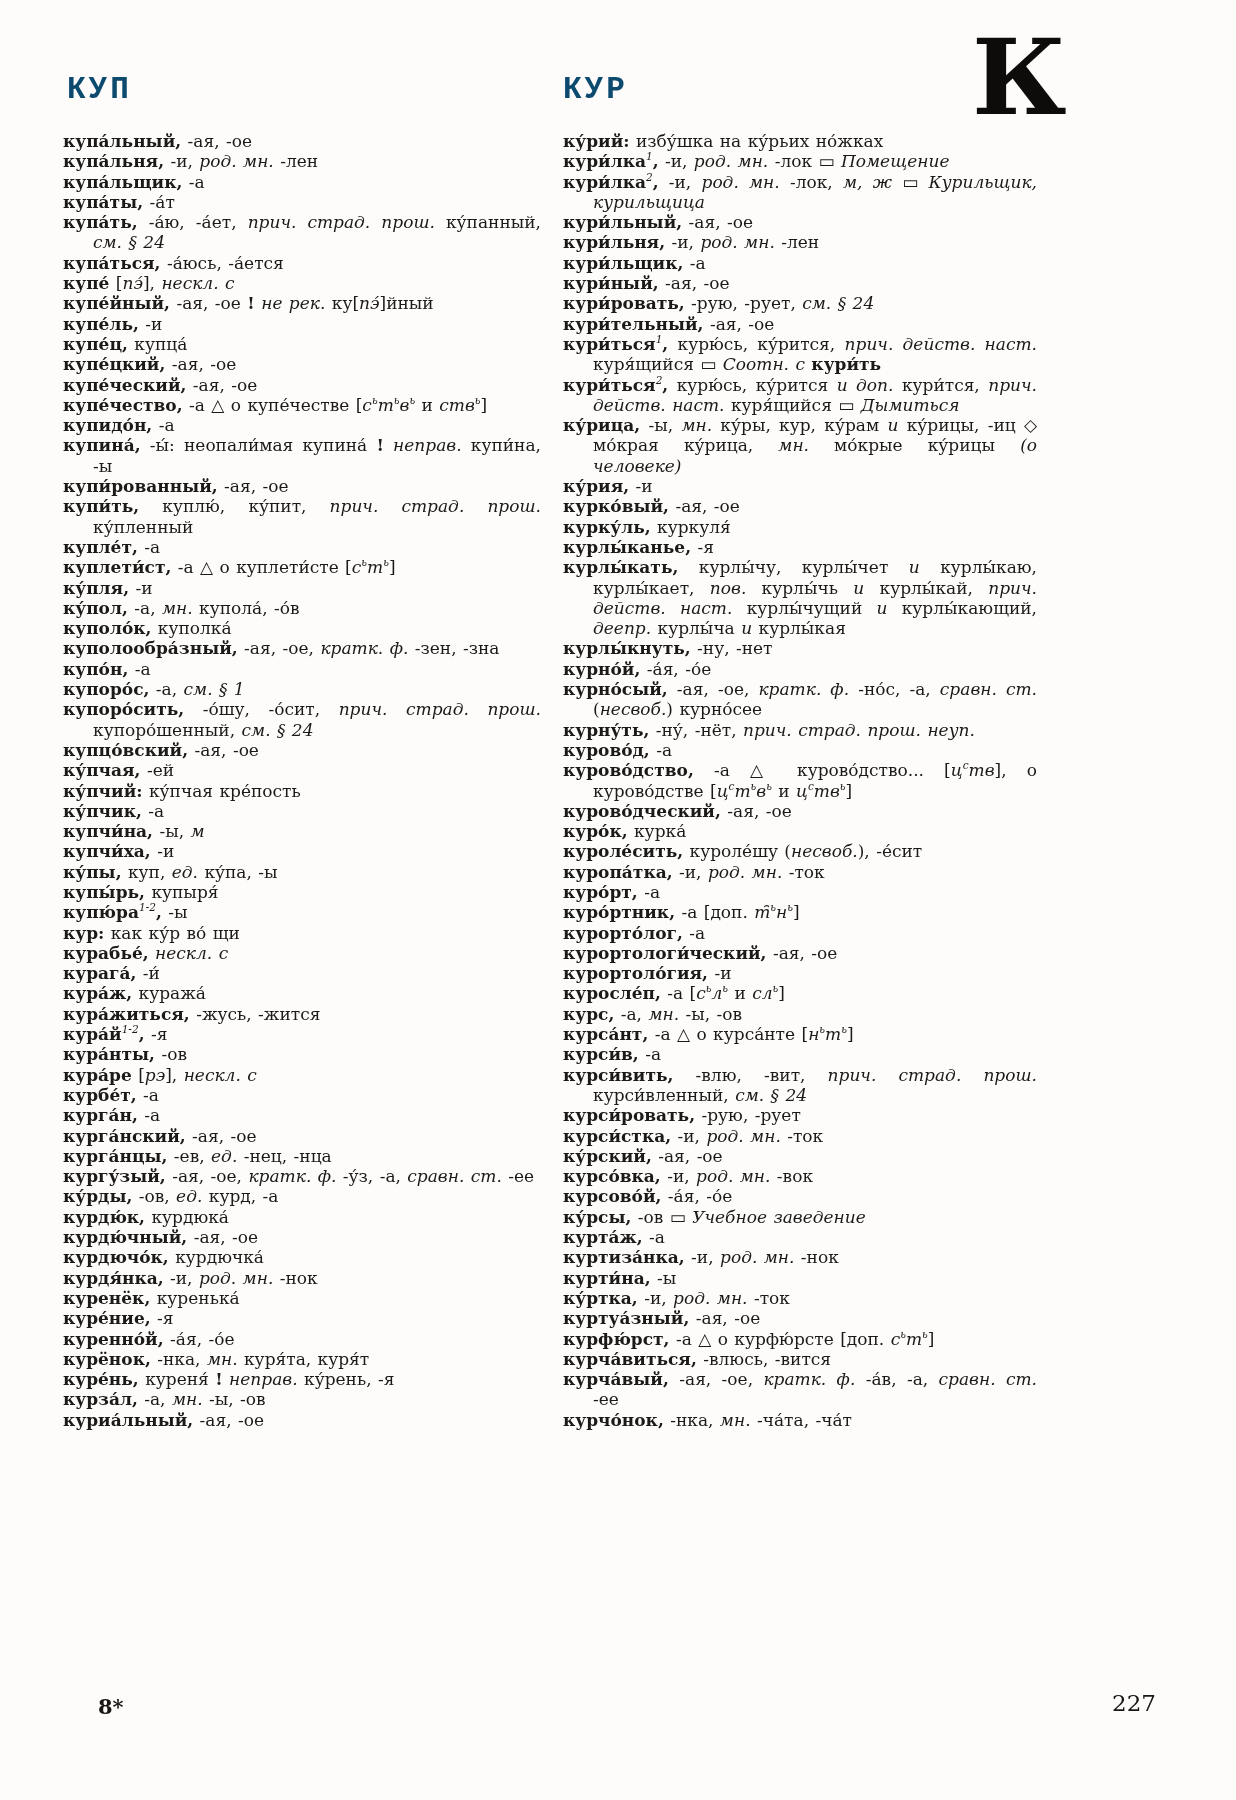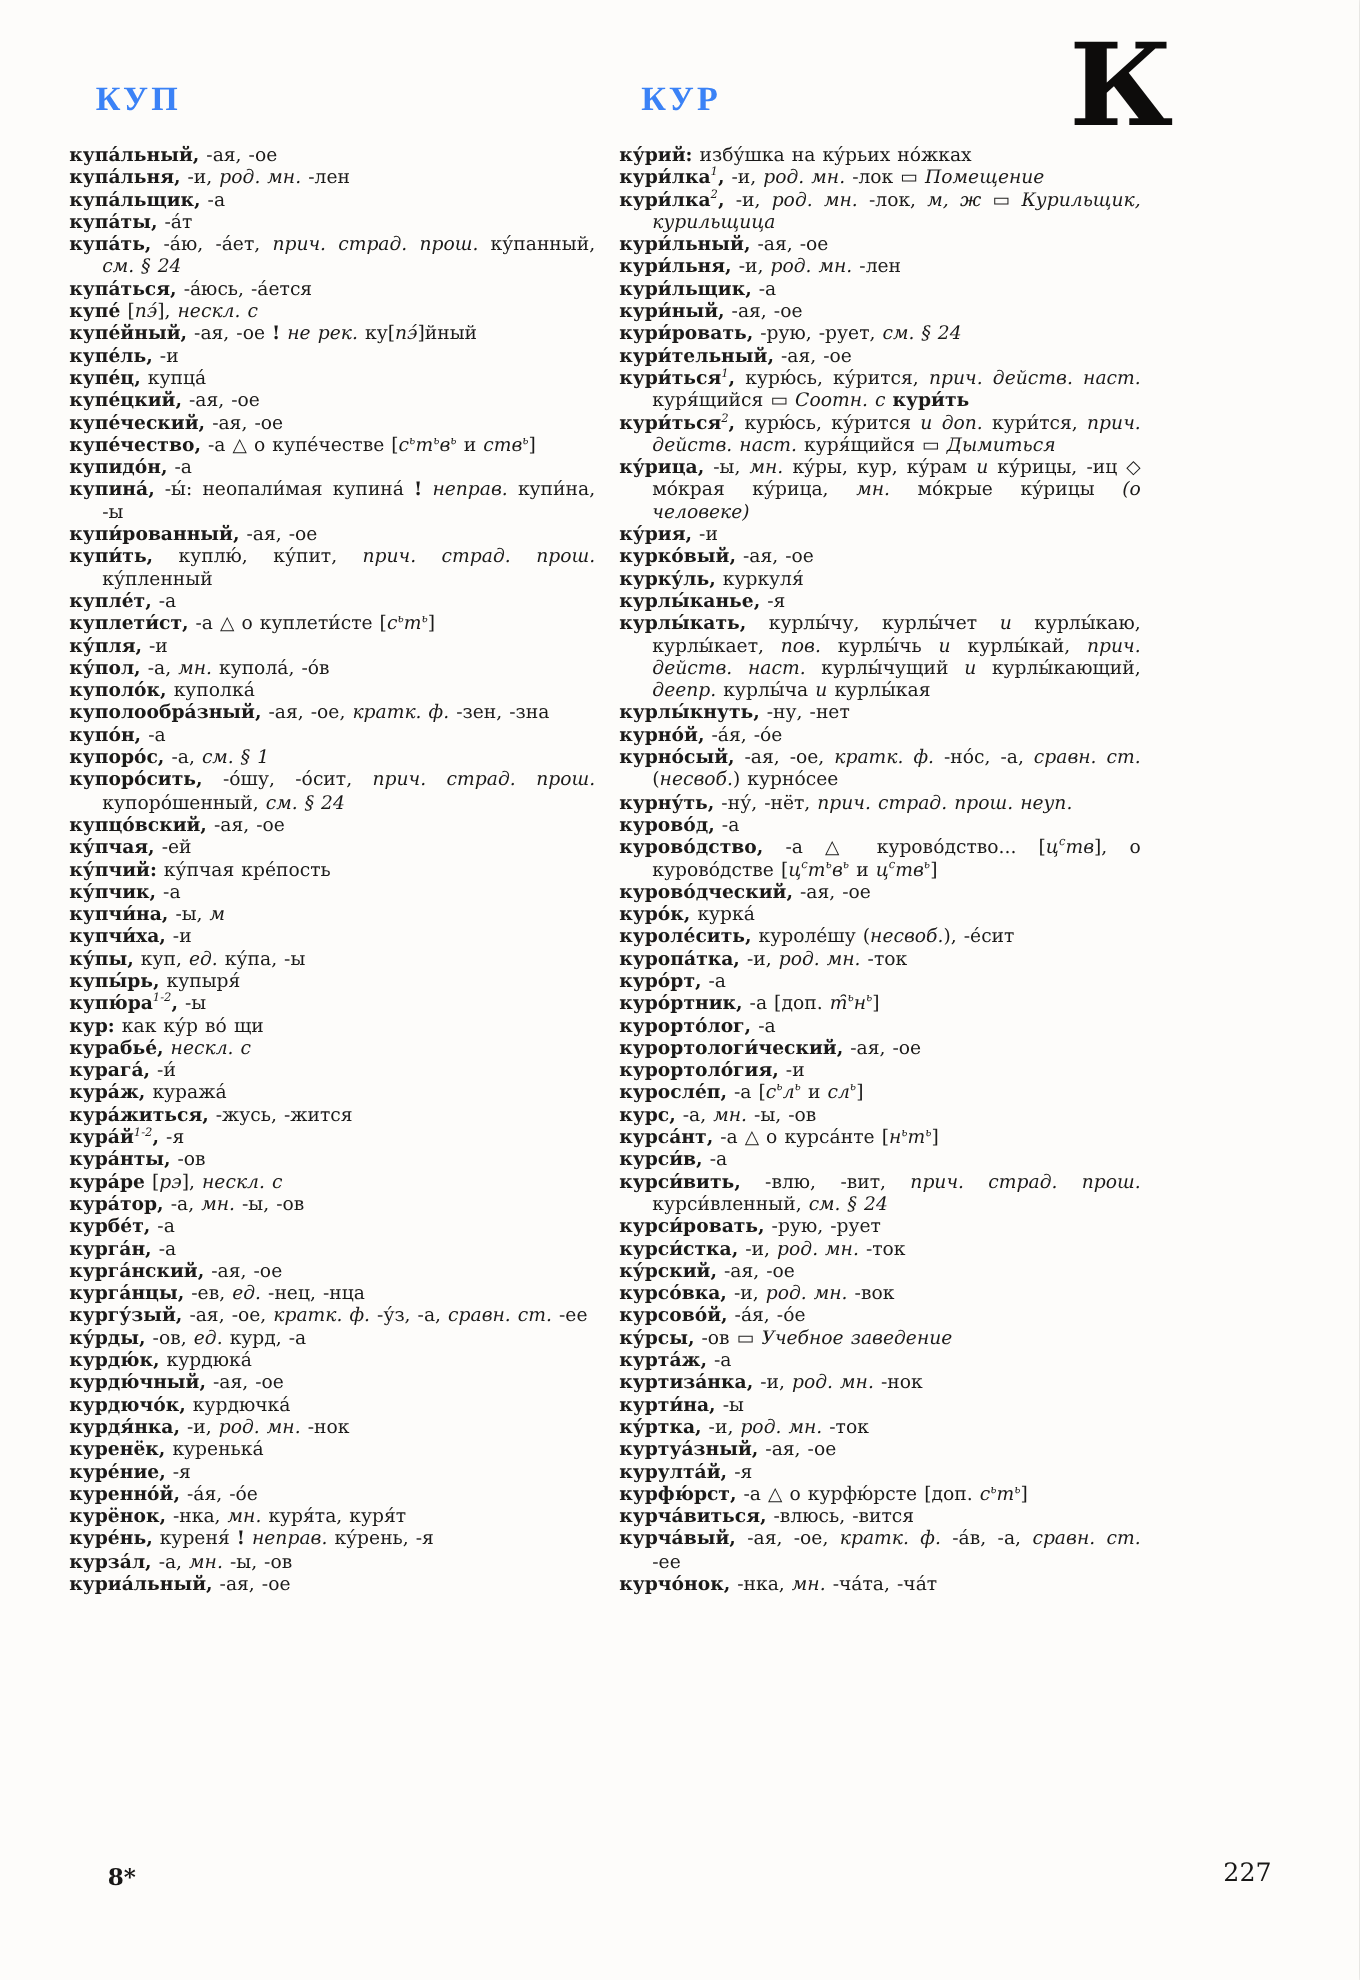--- a/index.html
+++ b/index.html
@@ -4,21 +4,21 @@
 <style>
   html,body{margin:0;padding:0;}
   body{background:#d8d5d0;font-family:"DejaVu Serif",serif;}
   #page{
     position:relative;width:1236px;height:1800px;margin:0 auto;
     background:#fdfcfa;color:#161514;overflow:hidden;
     box-shadow:0 0 6px rgba(0,0,0,.25);
   }
   .guide{
     position:absolute;top:72px;font-size:31px;font-weight:bold;
-    letter-spacing:3px;font-family:Liberation Serif, serif;color:#3b82f6;margin-left:20px;
+    letter-spacing:3px;font-family:Liberation Mono, monospace;color:#0c4a6e;
   }
   #guide-left{left:67px;}
   #guide-right{left:563px;}
   #corner-letter{
     position:absolute;top:26px;left:972px;font-size:104px;line-height:1;
     font-weight:bold;font-family:"DejaVu Serif",serif;color:#0d0c0b;
   }
   .col{position:absolute;top:131px;}
   #col-left{left:63px;width:478px;}
   #col-right{left:563px;width:474px;}
@@ -83,21 +83,20 @@
       <p class="entry"><span class="hw">купы́рь,</span> купыря́</p>
       <p class="entry"><span class="hw">купю́ра</span><span class="sup">1-2</span><span class="hw">,</span> -ы</p>
       <p class="entry"><span class="hw">кур:</span> как ку́р во́ щи</p>
       <p class="entry"><span class="hw">курабье́,</span> <span class="it">нескл. с</span></p>
       <p class="entry"><span class="hw">курага́,</span> -и́</p>
       <p class="entry"><span class="hw">кура́ж,</span> куража́</p>
       <p class="entry"><span class="hw">кура́житься,</span> -жусь, -жится</p>
       <p class="entry"><span class="hw">кура́й</span><span class="sup">1-2</span><span class="hw">,</span> -я</p>
       <p class="entry"><span class="hw">кура́нты,</span> -ов</p>
       <p class="entry"><span class="hw">кура́ре</span> [<span class="it">рэ</span>], <span class="it">нескл. с</span></p>
-      <p class="entry"><span class="hw">кура́тор,</span> -а, <span class="it">мн.</span> -ы, -ов</p>
       <p class="entry"><span class="hw">курбе́т,</span> -а</p>
       <p class="entry"><span class="hw">курга́н,</span> -а</p>
       <p class="entry"><span class="hw">курга́нский,</span> -ая, -ое</p>
       <p class="entry"><span class="hw">курга́нцы,</span> -ев, <span class="it">ед.</span> -нец, -нца</p>
       <p class="entry"><span class="hw">кургу́зый,</span> -ая, -ое, <span class="it">кратк. ф.</span> -у́з, -а, <span class="it">сравн. ст.</span> -ее</p>
       <p class="entry"><span class="hw">ку́рды,</span> -ов, <span class="it">ед.</span> курд, -а</p>
       <p class="entry"><span class="hw">курдю́к,</span> курдюка́</p>
       <p class="entry"><span class="hw">курдю́чный,</span> -ая, -ое</p>
       <p class="entry"><span class="hw">курдючо́к,</span> курдючка́</p>
       <p class="entry"><span class="hw">курдя́нка,</span> -и, <span class="it">род. мн.</span> -нок</p>
@@ -152,21 +151,20 @@
       <p class="entry"><span class="hw">курси́стка,</span> -и, <span class="it">род. мн.</span> -ток</p>
       <p class="entry"><span class="hw">ку́рский,</span> -ая, -ое</p>
       <p class="entry"><span class="hw">курсо́вка,</span> -и, <span class="it">род. мн.</span> -вок</p>
       <p class="entry"><span class="hw">курсово́й,</span> -а́я, -о́е</p>
       <p class="entry"><span class="hw">ку́рсы,</span> -ов ▭ <span class="it">Учебное заведение</span></p>
       <p class="entry"><span class="hw">курта́ж,</span> -а</p>
       <p class="entry"><span class="hw">куртиза́нка,</span> -и, <span class="it">род. мн.</span> -нок</p>
       <p class="entry"><span class="hw">курти́на,</span> -ы</p>
       <p class="entry"><span class="hw">ку́ртка,</span> -и, <span class="it">род. мн.</span> -ток</p>
       <p class="entry"><span class="hw">куртуа́зный,</span> -ая, -ое</p>
-      <p class="entry"><span class="hw">курулта́й,</span> -я</p>
       <p class="entry"><span class="hw">курфю́рст,</span> -а △ о курфю́рсте [доп. <span class="it">с</span><span class="sup">ь</span><span class="it">т</span><span class="sup">ь</span>]</p>
       <p class="entry"><span class="hw">курча́виться,</span> -влюсь, -вится</p>
       <p class="entry"><span class="hw">курча́вый,</span> -ая, -ое, <span class="it">кратк. ф.</span> -а́в, -а, <span class="it">сравн. ст.</span> -ее</p>
       <p class="entry"><span class="hw">курчо́нок,</span> -нка, <span class="it">мн.</span> -ча́та, -ча́т</p>
     </div>
 
   <div id="footer-signature" class="footer-item">8*</div>
 
   <div id="footer-page" class="footer-item">227</div>
 

